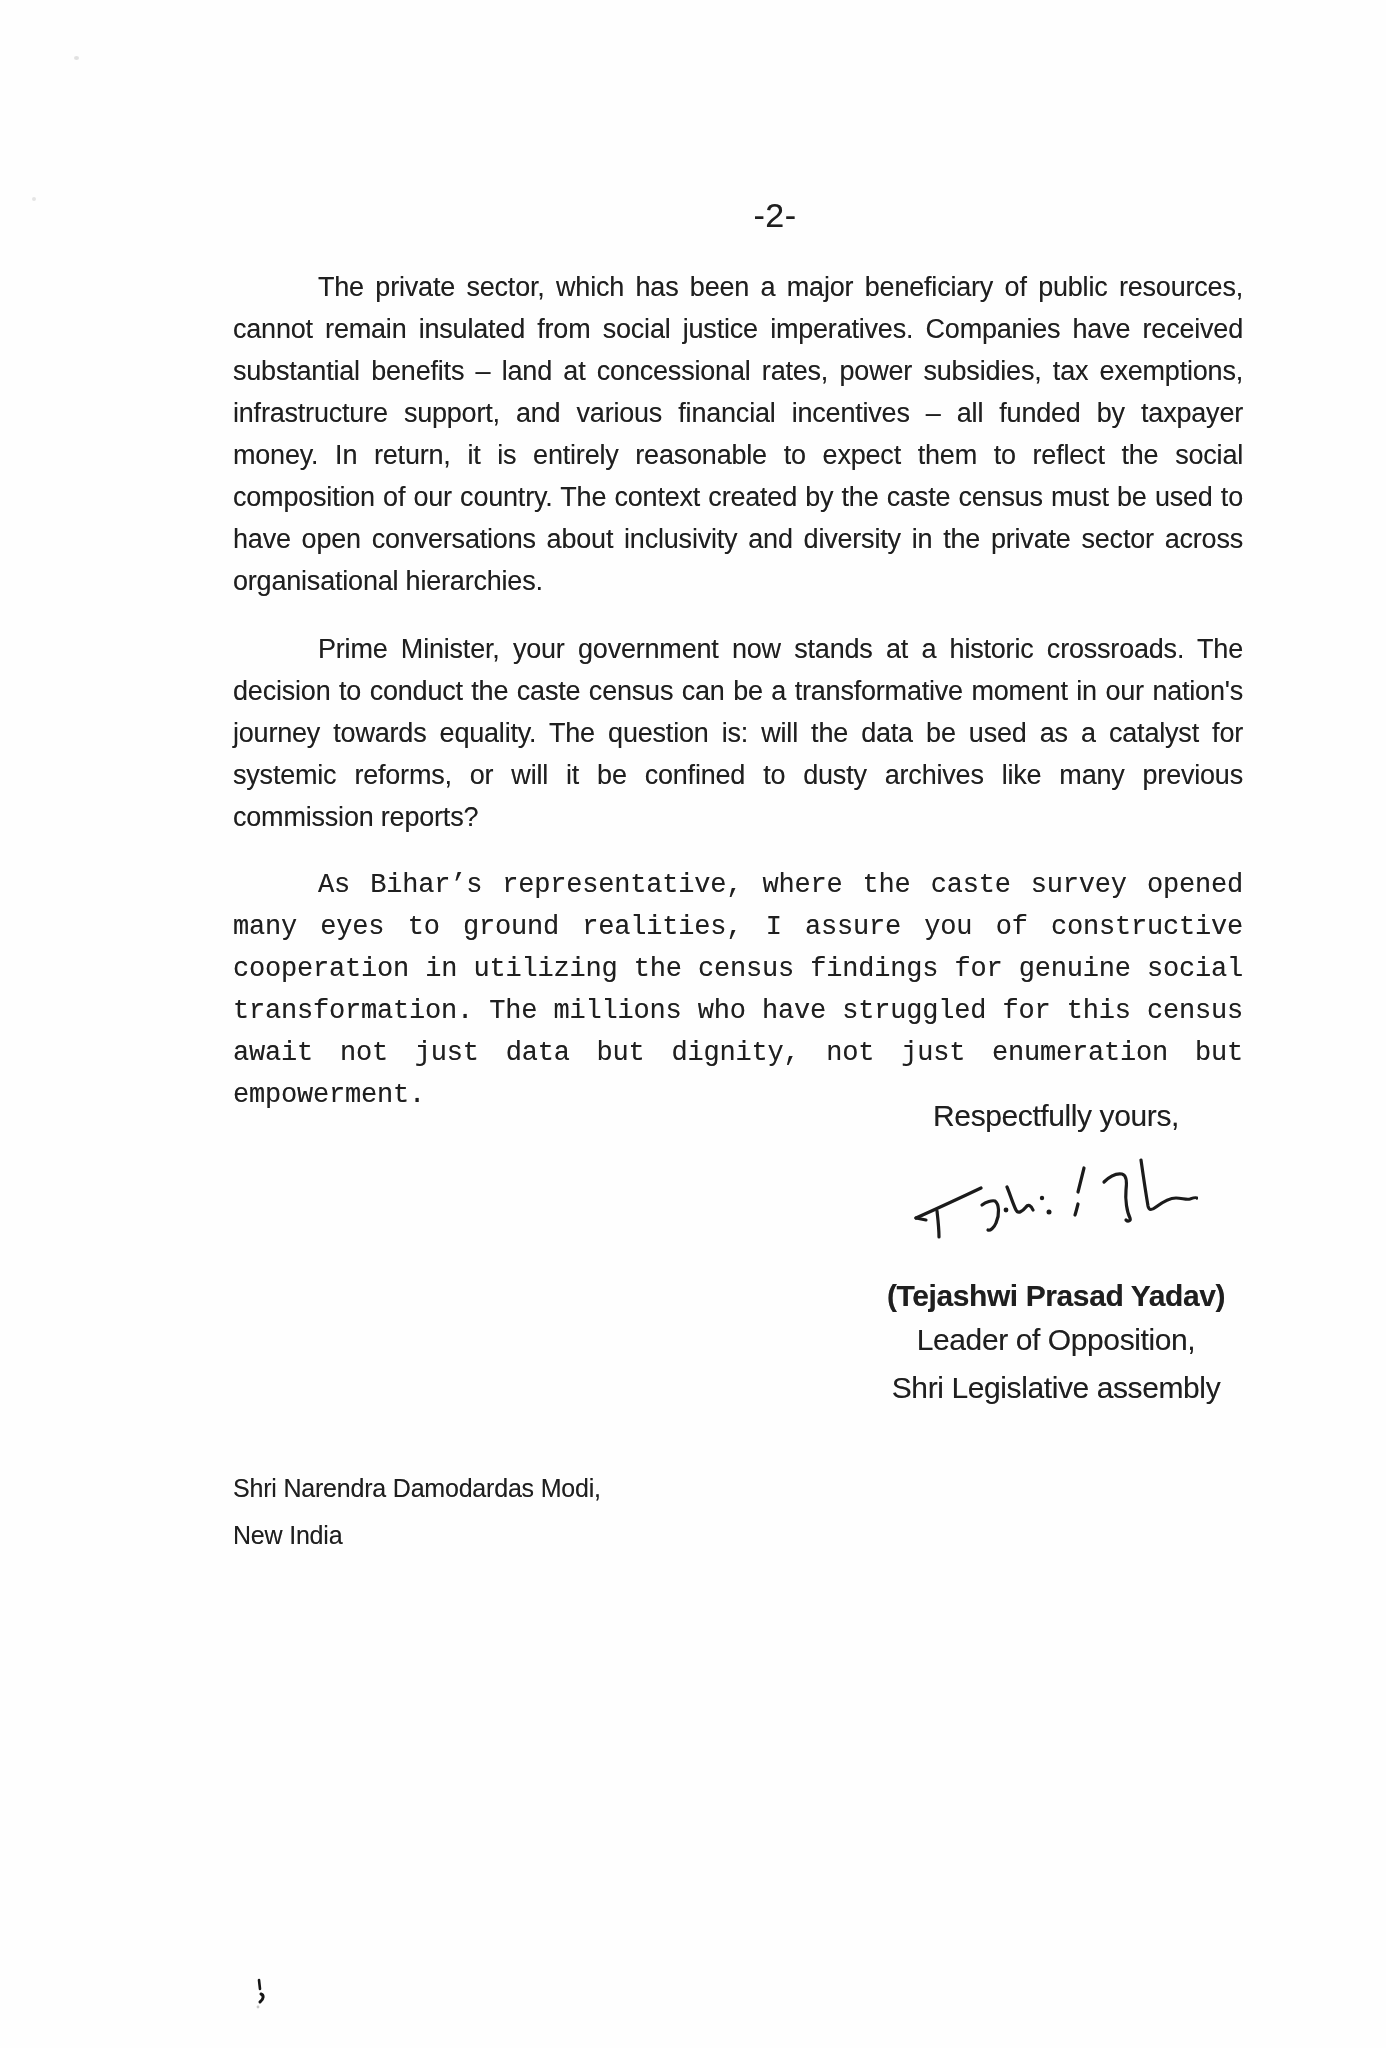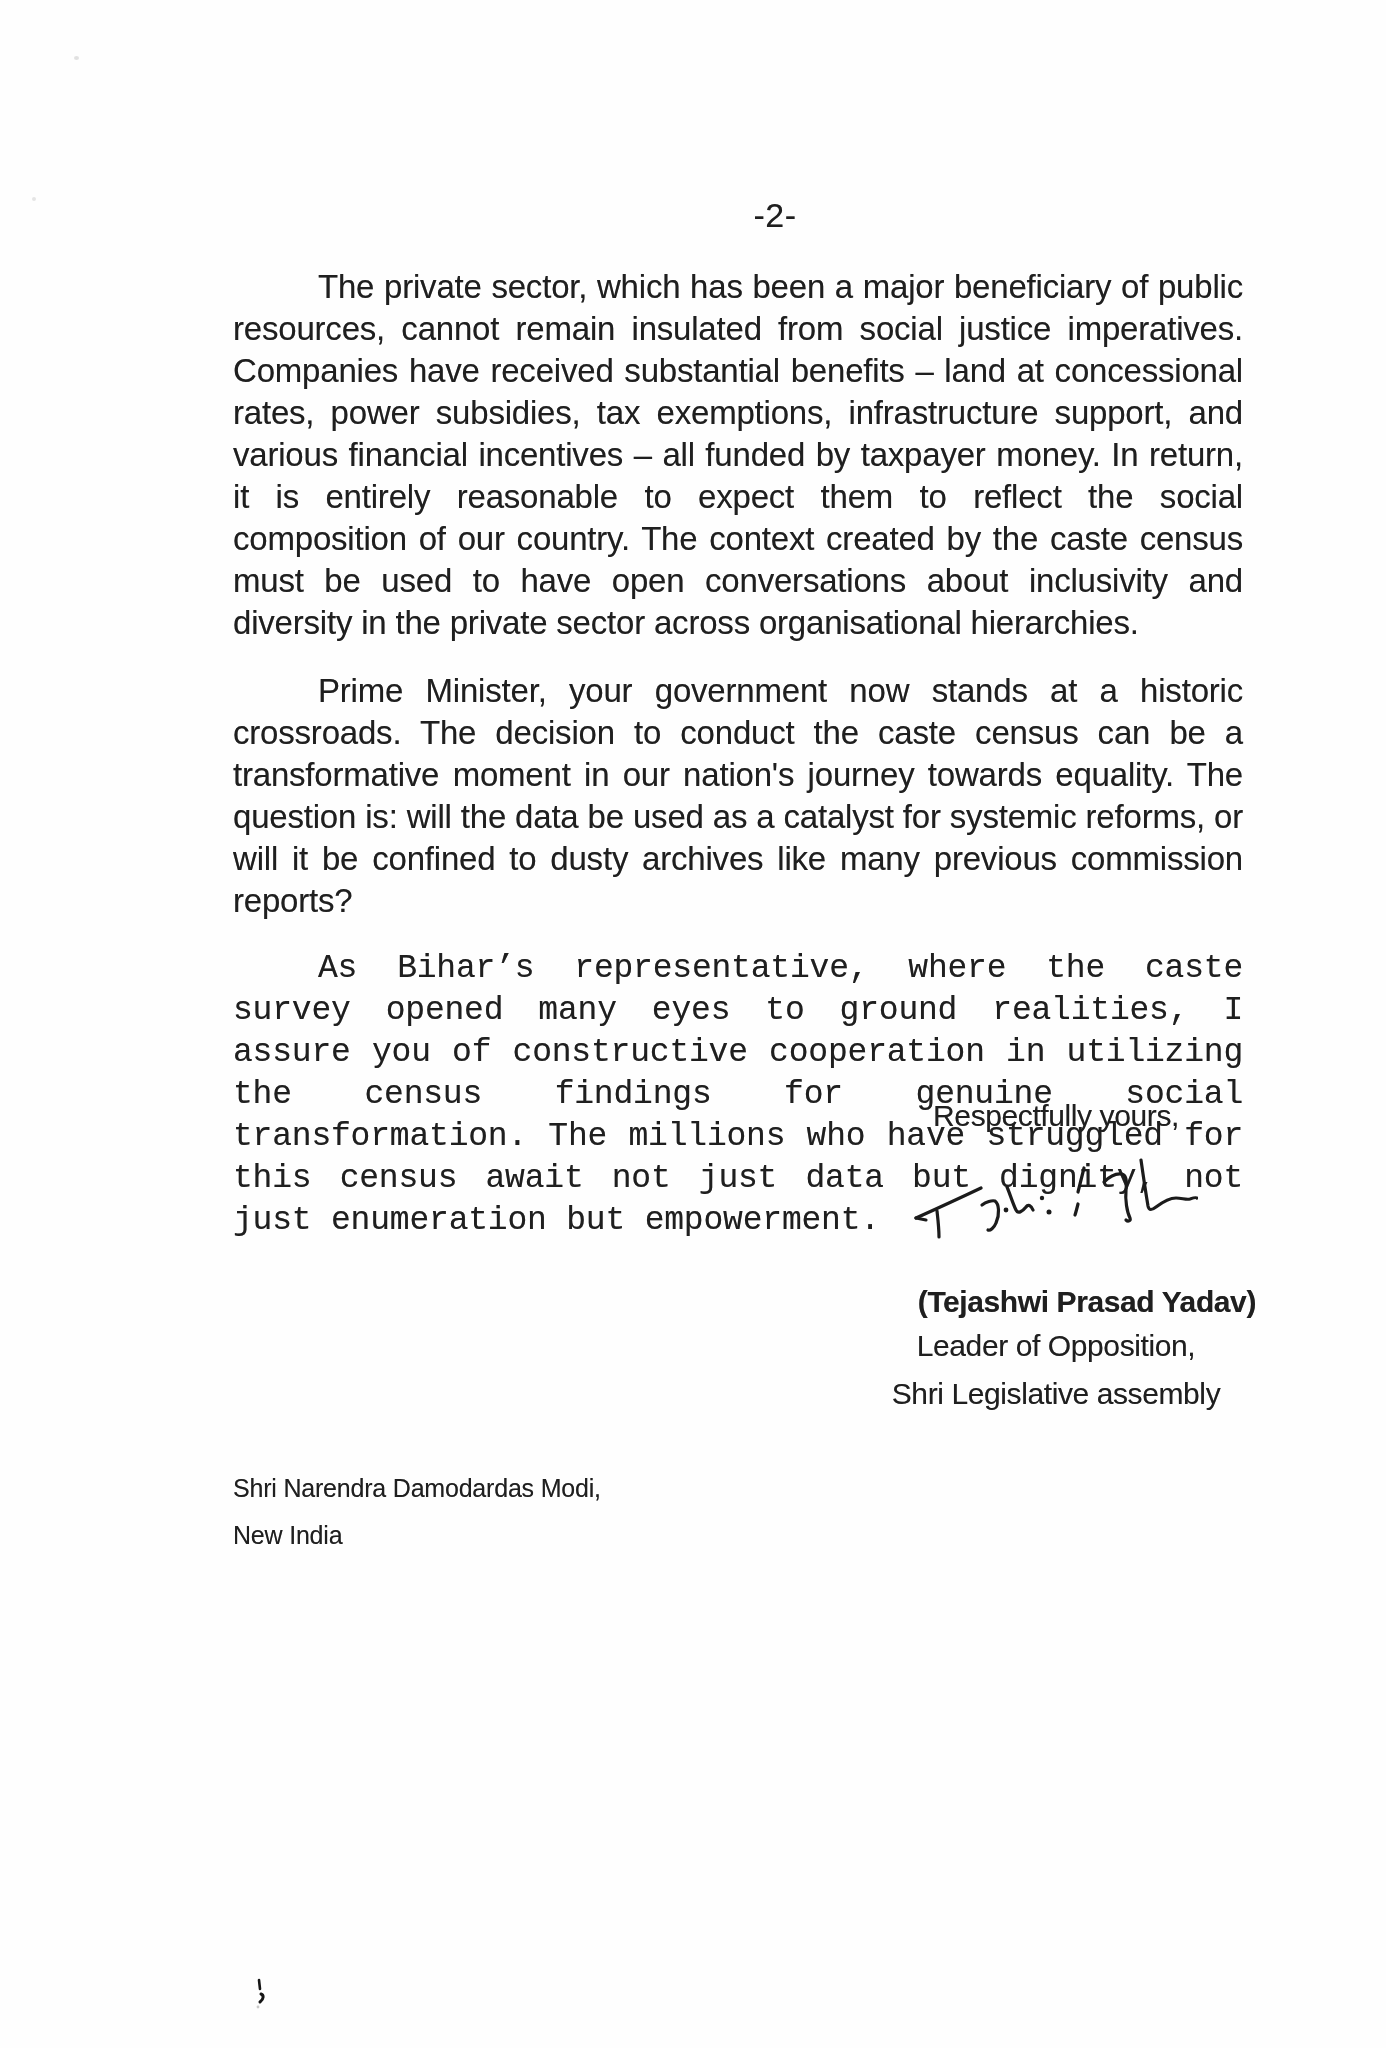--- a/index.html
+++ b/index.html
@@ -24,21 +24,21 @@
     transform: translateX(82px);
     font-size: 34px;
     letter-spacing: 0.5px;
   }
 
   .body-text {
     position: absolute;
     top: 266px;
     left: 233px;
     width: 1010px;
-    font-size: 33px;
+    font-size: 27px;
     line-height: 42px;
     letter-spacing: -0.2px;
     text-align: justify;
   }
   .body-text p {
     margin: 0 0 26px 0;
     text-indent: 85px;
   }
   .body-text p:last-child { margin-bottom: 12px; font-family: Liberation Mono, monospace; }
 
@@ -53,23 +53,22 @@
     letter-spacing: -0.4px;
   }
   .closing .valediction { }
   .signature-wrap {
     display: block;
     margin: 15px auto 0 auto;
     width: 284px;
     height: 105px;
   }
   .signatory-name {
-    margin-top: 24px;
+    margin-top: 18px;
     font-weight: 700;
-    text-align: right;
   }
   .signatory-title { margin-top: 2px; }
   .signatory-org  { margin-top: 6px; }
 
   .addressee {
     position: absolute;
     top: 1465px;
     left: 233px;
     font-size: 25px;
     line-height: 47px;

